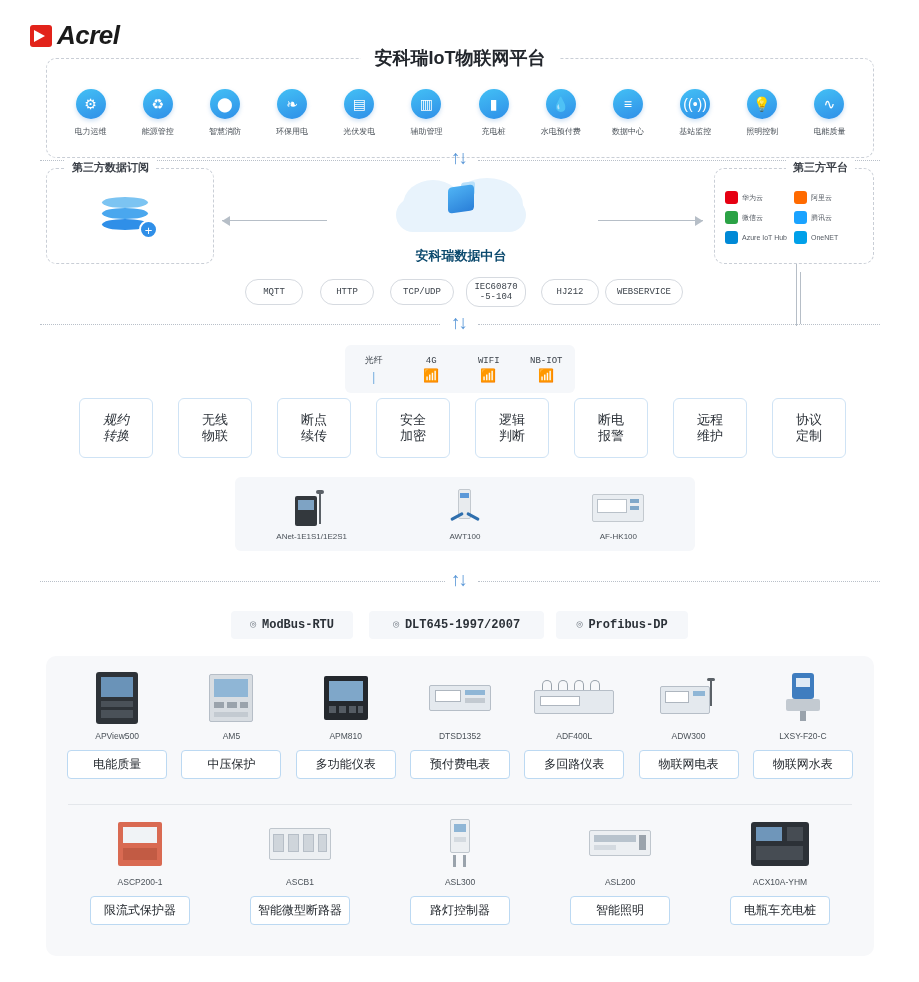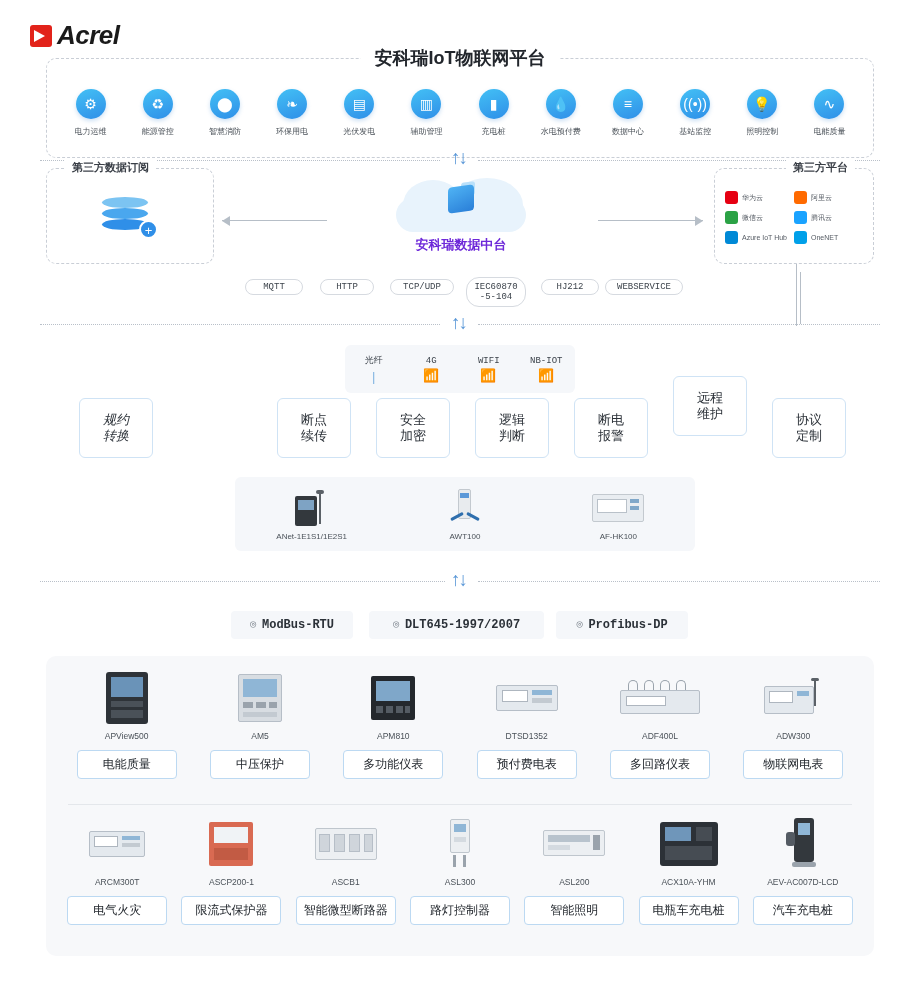--- a/index.html
+++ b/index.html
@@ -180,30 +180,30 @@
   .cloud-ico .cube2 {
     position: absolute;
     width: 14px; height: 14px;
     background: #b9e0fa;
     border-radius: 3px;
     left: 17px; top: 0px;
     transform: skewY(-8deg);
   }
   .cloud-label {
     position: relative;
-    margin-top: 4px;
+    margin-top: 15px;
     font-size: 13px;
-    color: #6d28d9;
+    color: #0c4a6e;
     font-weight: bold;
   }
 
   
   .pill {
     position: absolute;
-    height: 16px;
+    height: 26px;
     border: 1px solid #d6dae0;
     border-radius: 13px;
     background: #fff;
     display: flex; align-items: center; justify-content: center;
     font-family: "Liberation Mono", monospace;
     font-size: 9px;
     color: #3c434b;
     text-align: center;
     line-height: 1.15;
     padding: 0 6px;
@@ -513,37 +513,41 @@
     <div class="net-item">
       <div class="net-name">NB-IOT</div>
       <span class="net-ico">📶</span>
     </div>
   </div>
 
   <div class="feature" style="left:79px; top:398px;font-style:italic;">
     <span>规约</span>
     <span>转换</span>
   </div>
+  <div class="feature" style="left:178px; top:398px;">
+    <span>无线</span>
+    <span>物联</span>
+  </div>
   <div class="feature" style="left:277px; top:398px;">
     <span>断点</span>
     <span>续传</span>
   </div>
   <div class="feature" style="left:376px; top:398px;">
     <span>安全</span>
     <span>加密</span>
   </div>
   <div class="feature" style="left:475px; top:398px;">
     <span>逻辑</span>
     <span>判断</span>
   </div>
   <div class="feature" style="left:574px; top:398px;justify-content:center;">
     <span>断电</span>
     <span>报警</span>
   </div>
-  <div class="feature" style="left:673px; top:376px;">
+  <div class="feature" style="left:673px; top:398px;">
     <span>远程</span>
     <span>维护</span>
   </div>
   <div class="feature" style="left:772px; top:398px;">
     <span>协议</span>
     <span>定制</span>
   </div>
 
   <div id="gateway-box">
     <div class="gw-item">
@@ -681,36 +685,36 @@
             <div style="position:absolute;left:5px;top:13px;width:24px;height:12px;background:#fff;border:1px solid #aeb6bf;"></div>
             <div style="position:absolute;left:33px;top:13px;width:12px;height:5px;background:#8fb6d6;"></div>
             <div style="position:absolute;left:50px;top:0;width:2px;height:28px;background:#5b6167;"></div>
             <div style="position:absolute;left:47px;top:0;width:8px;height:3px;background:#5b6167;border-radius:2px;"></div>
           </div>
         </div>
         <div class="dev-model">ADW300</div>
         <div class="dev-tag">物联网电表</div>
       </div>
 
+      <div class="dev-item">
+        <div class="dev-img">
+          <div class="pic" style="width:34px;height:50px;">
+            <div style="position:absolute;left:6px;top:0;width:22px;height:26px;background:#3f7dbf;border-radius:3px;"></div>
+            <div style="position:absolute;left:10px;top:5px;width:14px;height:9px;background:#dfeaf5;"></div>
+            <div style="position:absolute;left:0;top:26px;width:34px;height:12px;background:#c3cad1;border-radius:2px;"></div>
+            <div style="position:absolute;left:14px;top:38px;width:6px;height:10px;background:#9aa3ac;"></div>
+          </div>
+        </div>
+        <div class="dev-model">LXSY-F20-C</div>
+        <div class="dev-tag">物联网水表</div>
+      </div>
     </div>
 
     <div class="dev-row r2">
 
-      <div class="dev-item">
-        <div class="dev-img">
-          <div class="pic" style="width:56px;height:34px;">
-            <div style="position:absolute;left:0;top:4px;width:56px;height:26px;background:#e4e9ee;border:1px solid #b6bec7;border-radius:2px;"></div>
-            <div style="position:absolute;left:5px;top:9px;width:24px;height:11px;background:#fff;border:1px solid #aeb6bf;"></div>
-            <div style="position:absolute;left:33px;top:9px;width:18px;height:4px;background:#8fb6d6;"></div>
-            <div style="position:absolute;left:33px;top:16px;width:18px;height:4px;background:#c3cad1;"></div>
-          </div>
-        </div>
-        <div class="dev-model">ARCM300T</div>
-        <div class="dev-tag">电气火灾</div>
-      </div>
 
 
       <div class="dev-item">
         <div class="dev-img">
           <div class="pic" style="width:44px;height:44px;">
             <div style="position:absolute;left:0;top:0;width:44px;height:44px;background:#d96a52;border-radius:2px;"></div>
             <div style="position:absolute;left:5px;top:5px;width:34px;height:16px;background:#f0f3f6;"></div>
             <div style="position:absolute;left:5px;top:26px;width:34px;height:12px;background:#c25b44;"></div>
           </div>
         </div>
@@ -765,28 +769,16 @@
             <div style="position:absolute;left:0;top:0;width:58px;height:44px;background:#2c3137;border-radius:3px;"></div>
             <div style="position:absolute;left:5px;top:5px;width:26px;height:14px;background:#6f96ba;"></div>
             <div style="position:absolute;left:36px;top:5px;width:16px;height:14px;background:#464c53;"></div>
             <div style="position:absolute;left:5px;top:24px;width:47px;height:14px;background:#464c53;"></div>
           </div>
         </div>
         <div class="dev-model">ACX10A-YHM</div>
         <div class="dev-tag">电瓶车充电桩</div>
       </div>
 
-      <div class="dev-item">
-        <div class="dev-img">
-          <div class="pic" style="width:34px;height:52px;">
-            <div style="position:absolute;left:8px;top:0;width:20px;height:44px;background:#33383d;border-radius:3px;"></div>
-            <div style="position:absolute;left:12px;top:5px;width:12px;height:12px;background:#8fb6d6;"></div>
-            <div style="position:absolute;left:0;top:14px;width:9px;height:14px;background:#545b63;border-radius:3px;"></div>
-            <div style="position:absolute;left:6px;top:44px;width:24px;height:5px;background:#9aa3ac;border-radius:2px;"></div>
-          </div>
-        </div>
-        <div class="dev-model">AEV-AC007D-LCD</div>
-        <div class="dev-tag">汽车充电桩</div>
-      </div>
     </div>
   </div>
 
 </div>
 
 </body></html>

